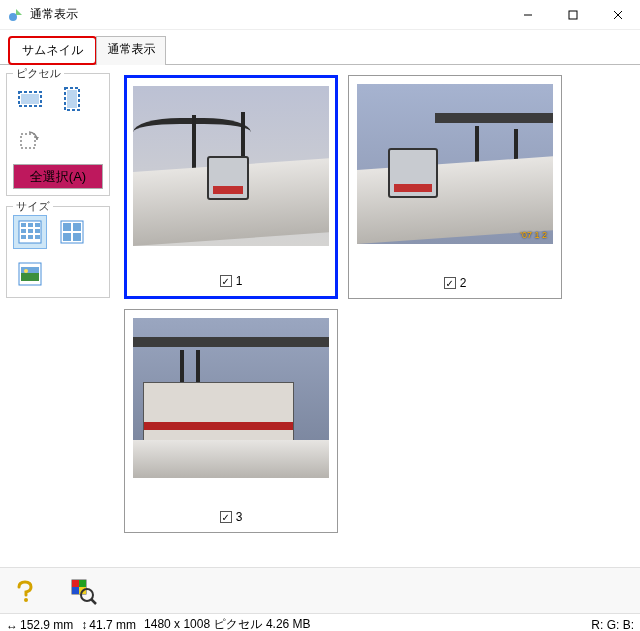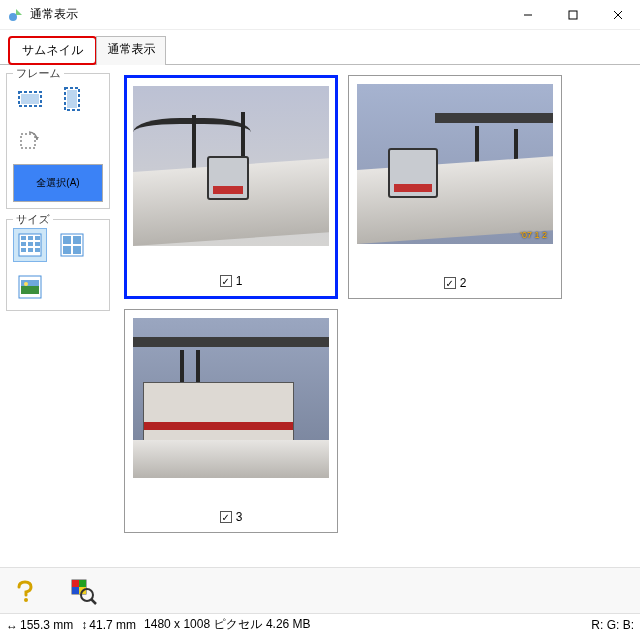--- a/index.html
+++ b/index.html
@@ -16,21 +16,21 @@
   .tabline { border-top:1px solid #bbb; margin-top:-1px; }
 
   .main { display:flex; height: calc(100% - 30px - 30px - 1px - 46px - 22px); }
 
   .sidepanel { width:116px; padding:8px 6px; display:flex; flex-direction:column; gap:10px; }
   .groupbox { border:1px solid #ccc; padding:8px 6px 6px 6px; position:relative; }
   .groupbox > .gtitle { position:absolute; top:-8px; left:6px; background:#fff; padding:0 3px; font-size:11px; color:#333; }
   .iconrow { display:flex; gap:8px; flex-wrap:wrap; }
   .iconbtn { width:34px; height:34px; border:1px solid transparent; display:flex; align-items:center; justify-content:center; }
   .iconbtn.selected { border:1px solid #7eb4ea; background:#cde6f7; }
-  .selectall { width:100%; height:38px; border:1px solid #adadad; background:#3b82f6; margin-top:6px; font-size:10px; }
+  .selectall { width:100%; height:25px; border:1px solid #adadad; background:#be185d; margin-top:6px; font-size:13px; }
 
   .thumbs { flex:1; padding:10px 8px; display:flex; flex-wrap:wrap; align-content:flex-start; gap:10px; overflow:auto; }
   .card { width:214px; height:224px; border:1px solid #999; background:#fff; display:flex; flex-direction:column; align-items:center; padding:8px; }
   .card.selected { border:3px solid #0026ff; }
   .imgph { width:196px; height:160px; background:#404040; display:flex; align-items:center; justify-content:center; }
   .caprow { margin-top:auto; padding-top:8px; display:flex; align-items:center; gap:4px; font-size:11px; }
   .chk { width:12px; height:12px; border:1px solid #555; display:inline-flex; align-items:center; justify-content:center; font-size:10px; }
 
   .toolbar { height:46px; border-top:1px solid #e0e0e0; background:#f8f8f8; display:flex; align-items:center; padding:0 10px; gap:28px; }
   .tbtn { width:30px; height:30px; display:flex; align-items:center; justify-content:center; }
@@ -89,21 +89,21 @@
 <div class="tabs">
   <div class="tab highlight">サムネイル</div>
   <div class="tab">通常表示</div>
 </div>
 <div class="tabline"></div>
 
 <div class="main">
 
   <div class="sidepanel">
     <div class="groupbox">
-      <span class="gtitle">フレーム</span>
+      <span class="gtitle">ピクセル</span>
       <div class="iconrow">
         <div class="iconbtn">
           <svg width="26" height="26">
               <rect x="2" y="6" width="22" height="14" fill="none" stroke="#2a6fba" stroke-width="2" stroke-dasharray="3 2"></rect>
               <rect x="4" y="8" width="18" height="10" fill="#bcd6f0"></rect>
             </svg>
         </div>
         <div class="iconbtn">
           <svg width="26" height="26">
               <rect x="6" y="2" width="14" height="22" fill="none" stroke="#2a6fba" stroke-width="2" stroke-dasharray="3 2"></rect>
@@ -233,21 +233,21 @@
         <rect x="10" y="10" width="7" height="7" fill="#f0d020"></rect>
         <circle cx="18" cy="18" r="6" fill="none" stroke="#333" stroke-width="2"></circle>
         <line x1="22" y1="22" x2="27" y2="27" stroke="#333" stroke-width="2.5"></line>
       </svg>
   </div>
 </div>
 
 <div class="statusbar">
   <span class="seg">
     <span class="arrowicon">↔</span>
-    <span>155.3 mm</span>
+    <span>152.9 mm</span>
   </span>
   <span class="seg">
     <span class="arrowicon">↕</span>
     <span>41.7 mm</span>
   </span>
   <span class="seg">1480 x 1008 ピクセル 4.26 MB</span>
   <span class="spacer"></span>
   <span class="seg">R: G: B:</span>
 </div>
 

